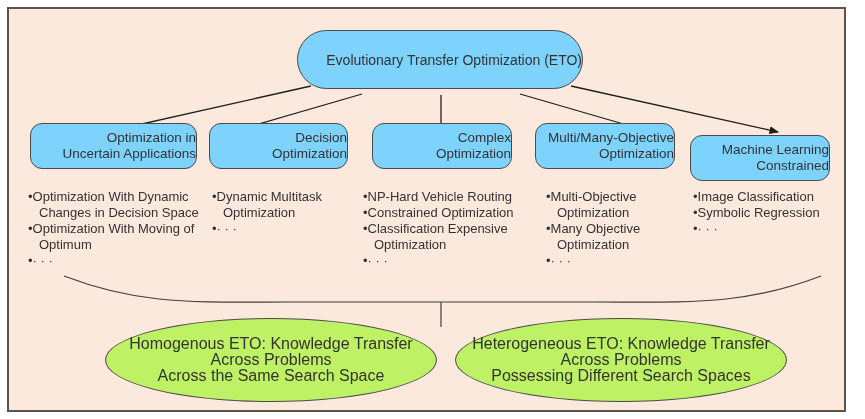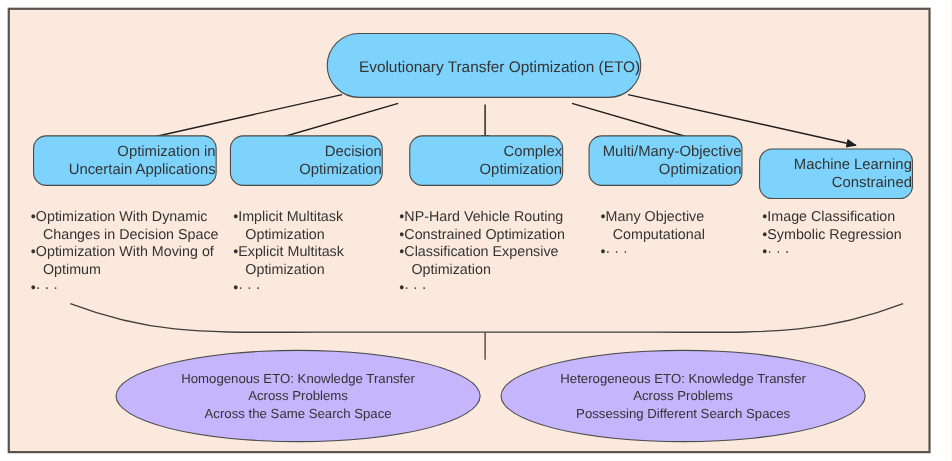--- a/index.html
+++ b/index.html
@@ -67,29 +67,29 @@
   .bullets li {
     padding-left: 11px;
     text-indent: -11px;
   }
   .bullets li::before { content: "\2022 "; }
   .ellipse {
     position: absolute;
     top: 318px;
     width: 332px; height: 84px;
     box-sizing: border-box;
-    background: #c4b5fd;
+    background: #bef264;
     border: 1.5px solid #4a4a48;
     border-radius: 50%;
     display: flex;
     flex-direction: column;
     align-items: center;
     justify-content: center;
     text-align: center;
-    font-size: 12px;
+    font-size: 16px;
     line-height: 16px;
   }
   .ellipse.left  { left: 105px; }
   .ellipse.right { left: 455px; }
 </style>
 </head>
 <body>
 
 <div class="frame"></div>
 
@@ -132,32 +132,32 @@
   <span>Machine Learning</span>
   <span>Constrained</span>
 </div>
 
 <ul class="bullets c0">
   <li>Optimization With Dynamic Changes in Decision Space</li>
   <li>Optimization With Moving of Optimum</li>
   <li>· · ·</li>
 </ul>
 <ul class="bullets c1">
-  <li>Implicit Multitask Optimization</li>
-  <li>Explicit Multitask Optimization</li>
+  <li>Dynamic Multitask Optimization</li>
   <li>· · ·</li>
 </ul>
 <ul class="bullets c2">
   <li>NP-Hard Vehicle Routing</li>
   <li>Constrained Optimization</li>
   <li>Classification Expensive Optimization</li>
   <li>· · ·</li>
 </ul>
 <ul class="bullets c3">
-  <li>Many Objective Computational</li>
+  <li>Multi-Objective Optimization</li>
+  <li>Many Objective Optimization</li>
   <li>· · ·</li>
 </ul>
 <ul class="bullets c4">
   <li>Image Classification</li>
   <li>Symbolic Regression</li>
   <li>· · ·</li>
 </ul>
 
 <div class="ellipse left">
   <span>Homogenous ETO: Knowledge Transfer</span>

